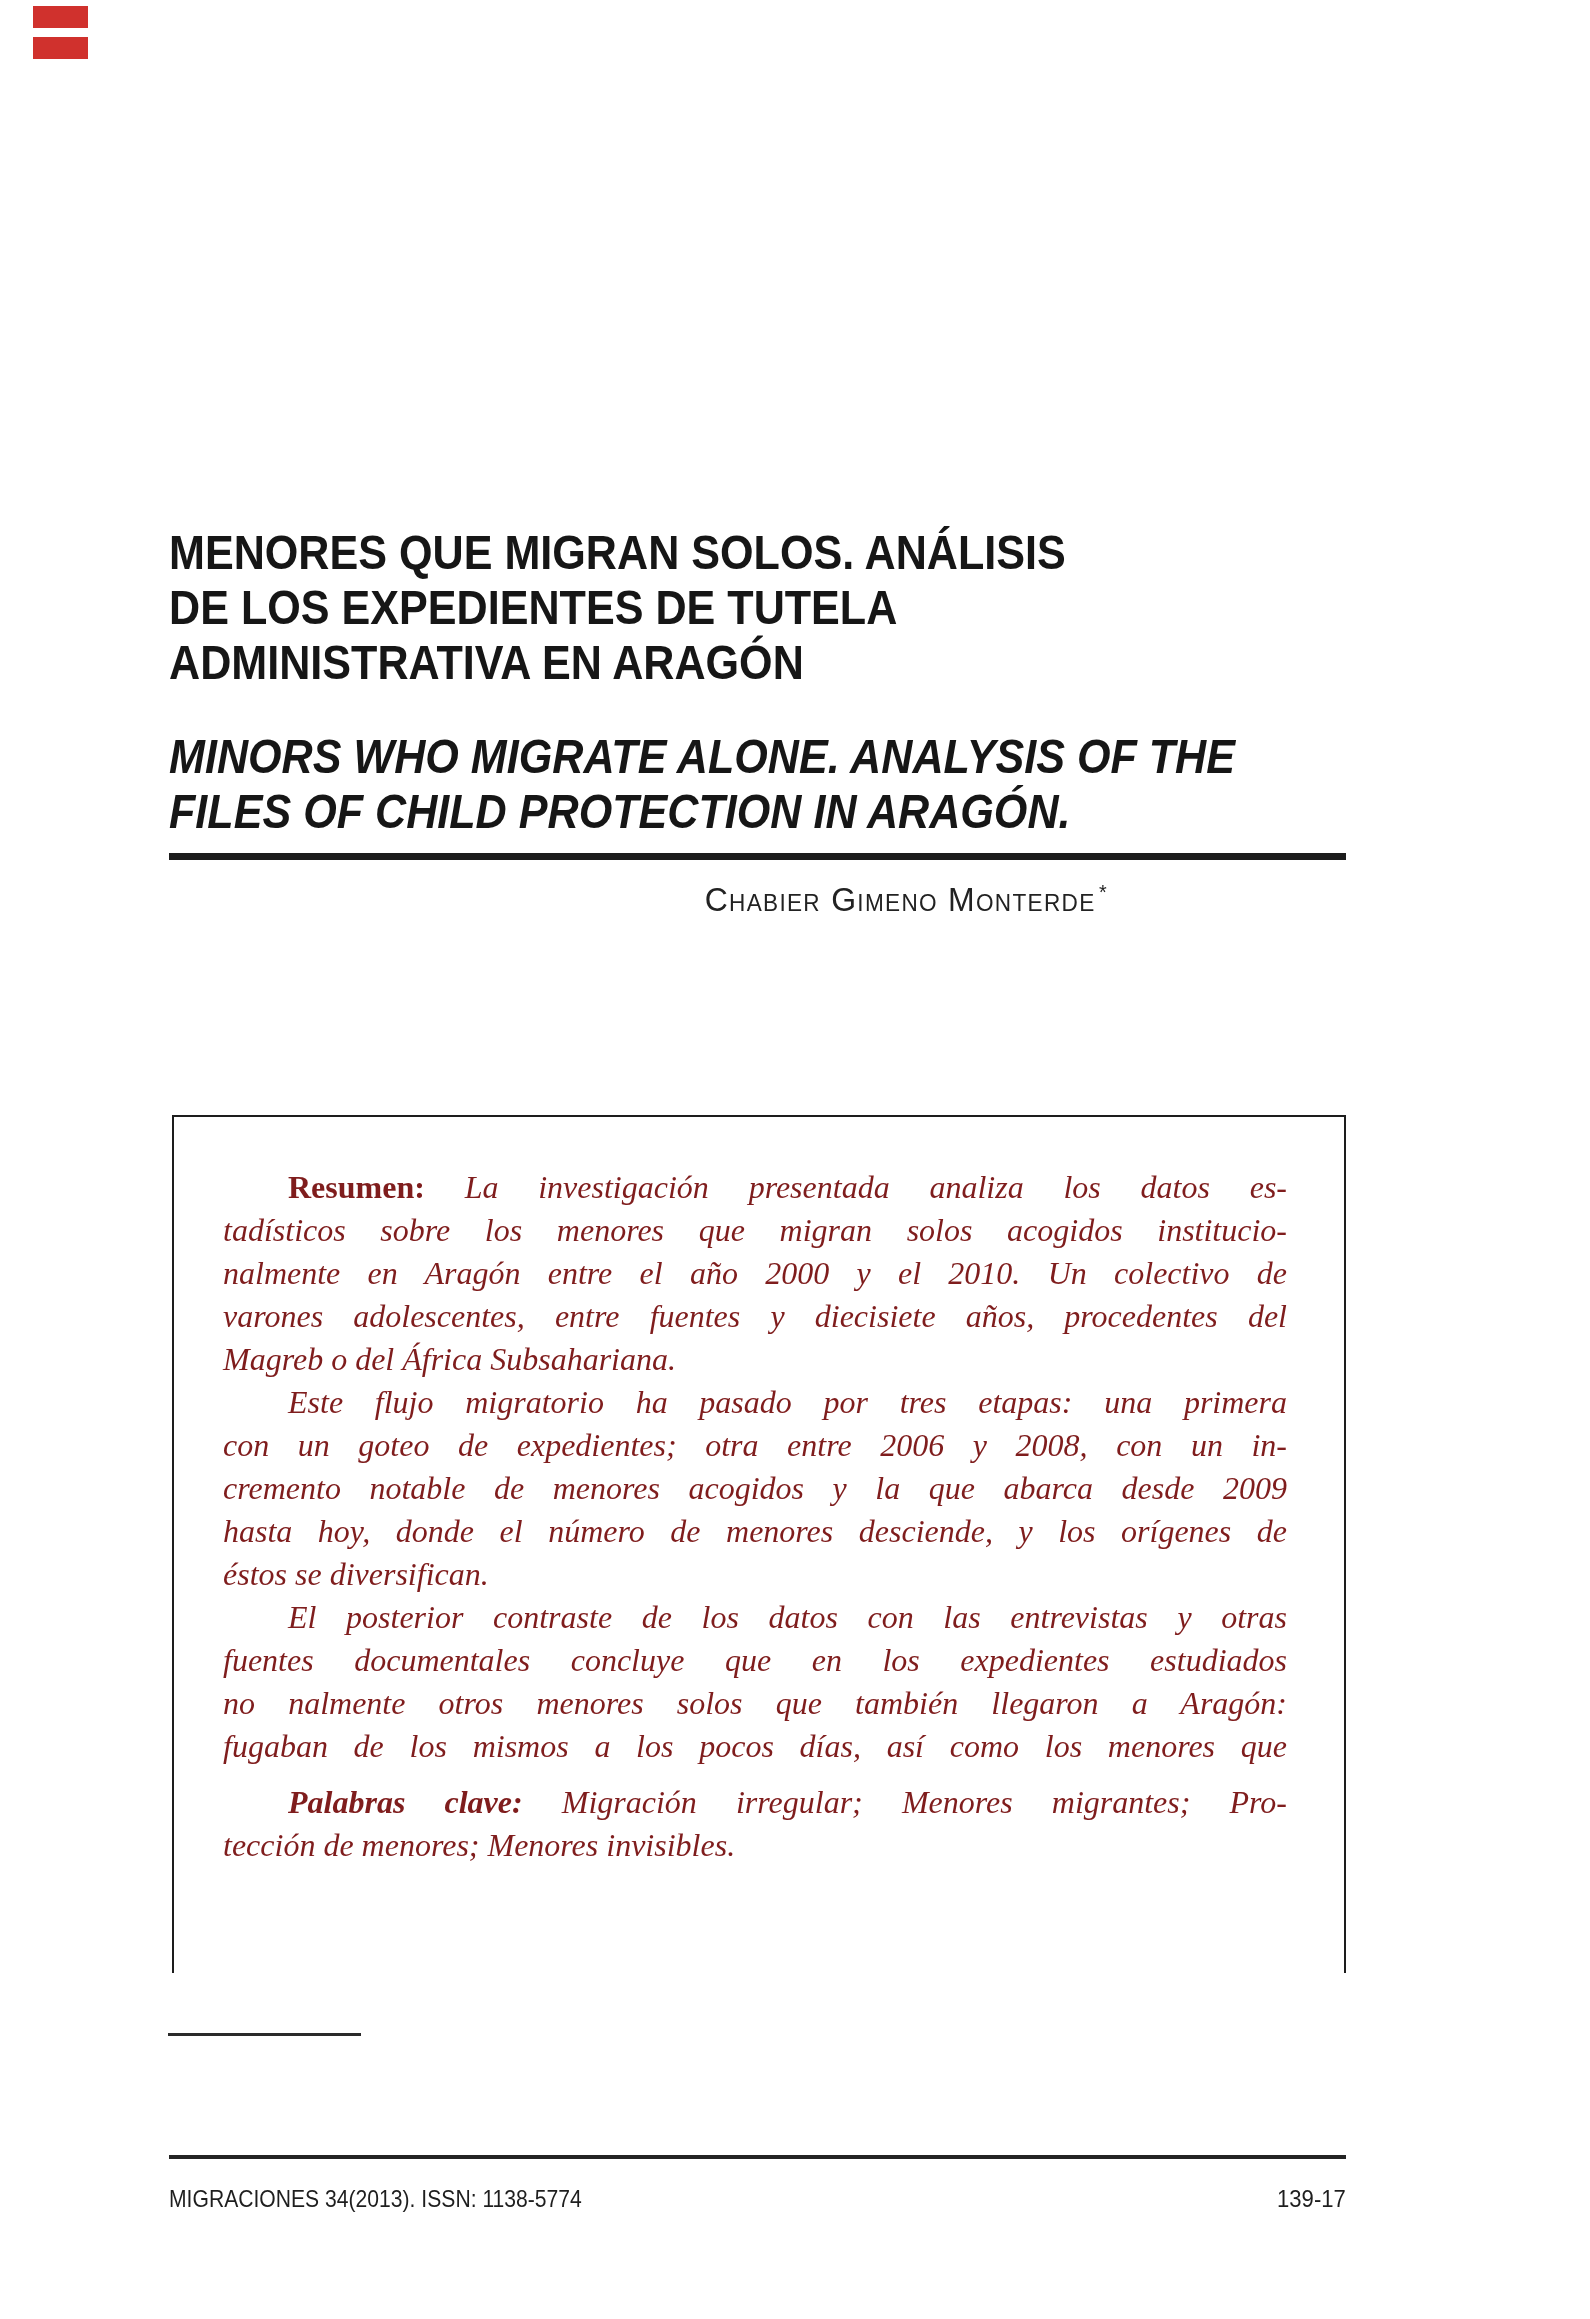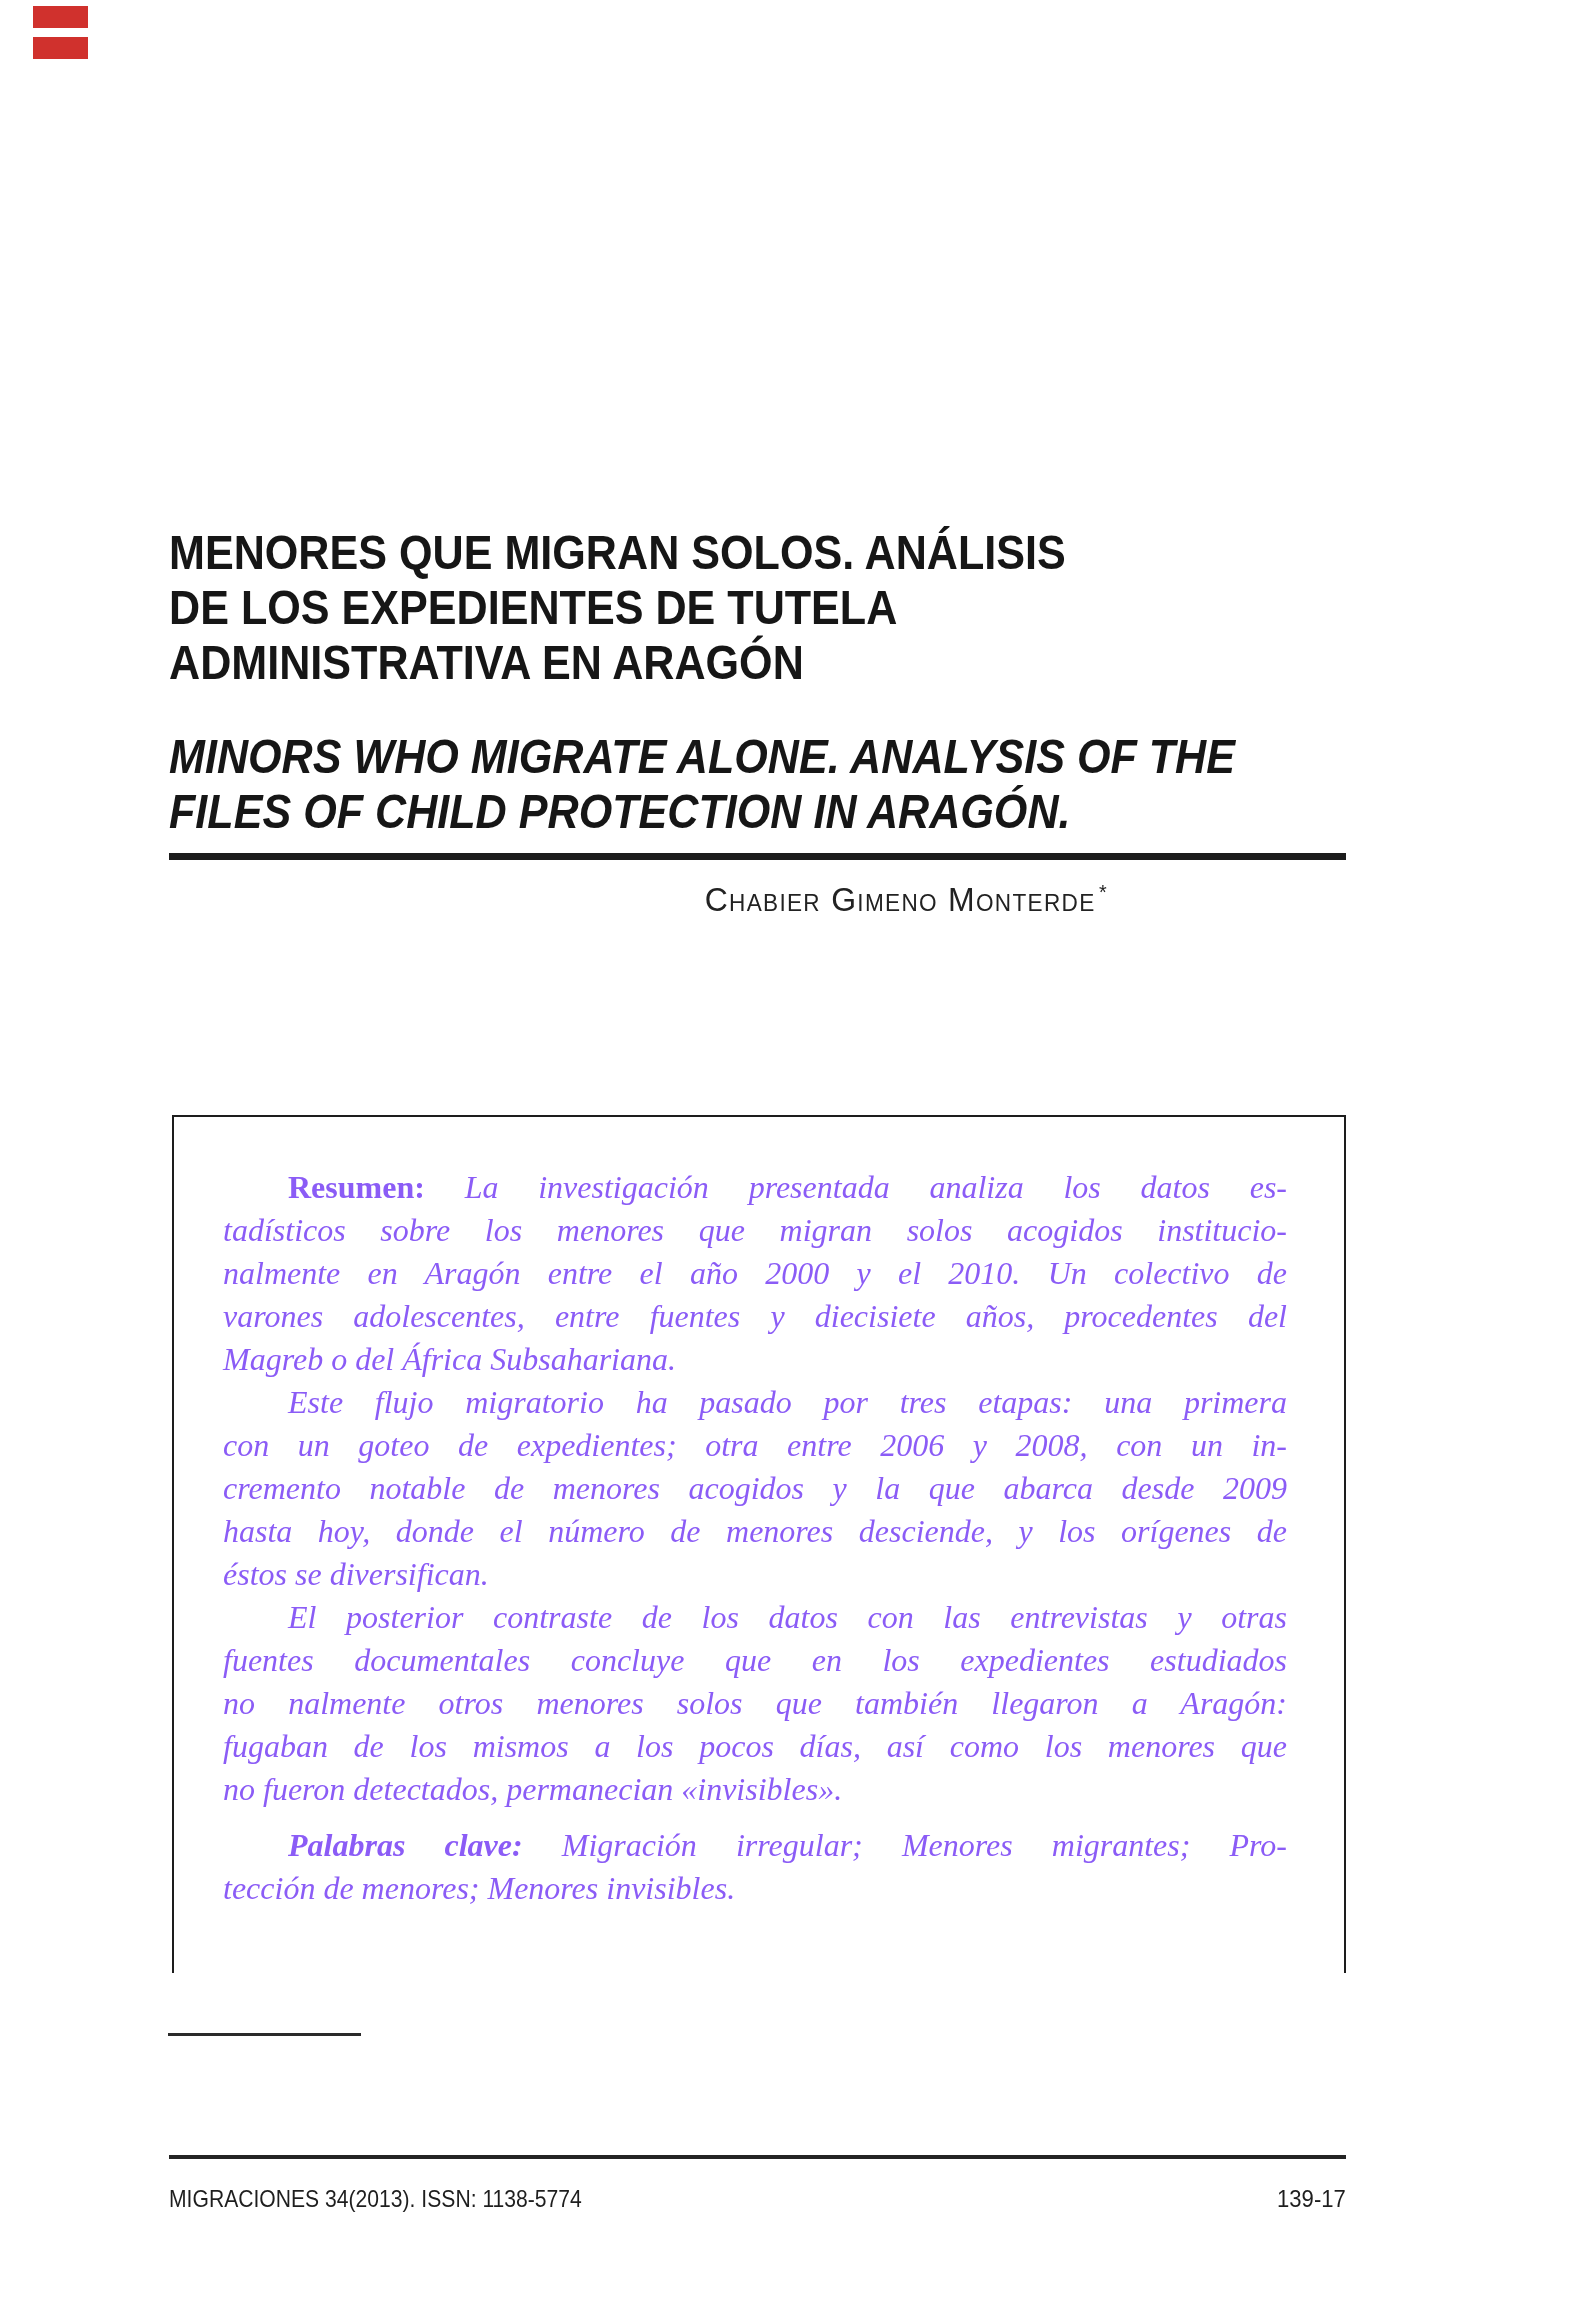--- a/index.html
+++ b/index.html
@@ -62,21 +62,21 @@
     border:2.9px solid #1d1d1d;
     border-bottom:none;
     padding:49px 57px 0 49px;
     box-sizing:border-box;
   }
   .abs-para{margin:0;}
   .abs-para.abs-extra{margin-top:13px;}
   .abs-line{
     font-size:32px;line-height:43px;
     font-style:italic;
-    color:#8b5cf6;
+    color:#7f1d1d;
     text-align:justify;
     text-align-last:justify;
   }
   .abs-line.abs-last{text-align-last:left;}
   .abs-line.abs-first{text-indent:65px;}
   .abs-label{font-weight:bold;}
   .abs-label.roman{font-style:normal;}
   .abs-label.italic{font-style:italic;}
 
   
@@ -141,21 +141,20 @@
         <div class="abs-line">con un goteo de expedientes; otra entre 2006 y 2008, con un in-</div>
         <div class="abs-line">cremento notable de menores acogidos y la que abarca desde 2009</div>
         <div class="abs-line">hasta hoy, donde el número de menores desciende, y los orígenes de</div>
         <div class="abs-line abs-last">éstos se diversifican.</div>
       </div>
       <div class="abs-para">
         <div class="abs-line abs-first">El posterior contraste de los datos con las entrevistas y otras</div>
         <div class="abs-line">fuentes documentales concluye que en los expedientes estudiados</div>
         <div class="abs-line">no nalmente otros menores solos que también llegaron a Aragón:</div>
         <div class="abs-line">fugaban de los mismos a los pocos días, así como los menores que</div>
-        <div class="abs-line abs-last">no fueron detectados, permanecian «invisibles».</div>
       </div>
       <div class="abs-para abs-extra">
         <div class="abs-line abs-first"><span class="abs-label italic">Palabras clave:</span> Migración irregular; Menores migrantes; Pro-</div>
         <div class="abs-line abs-last">tección de menores; Menores invisibles.</div>
       </div>
     </div>
 
   <div class="footnote-rule"></div>
 
 

